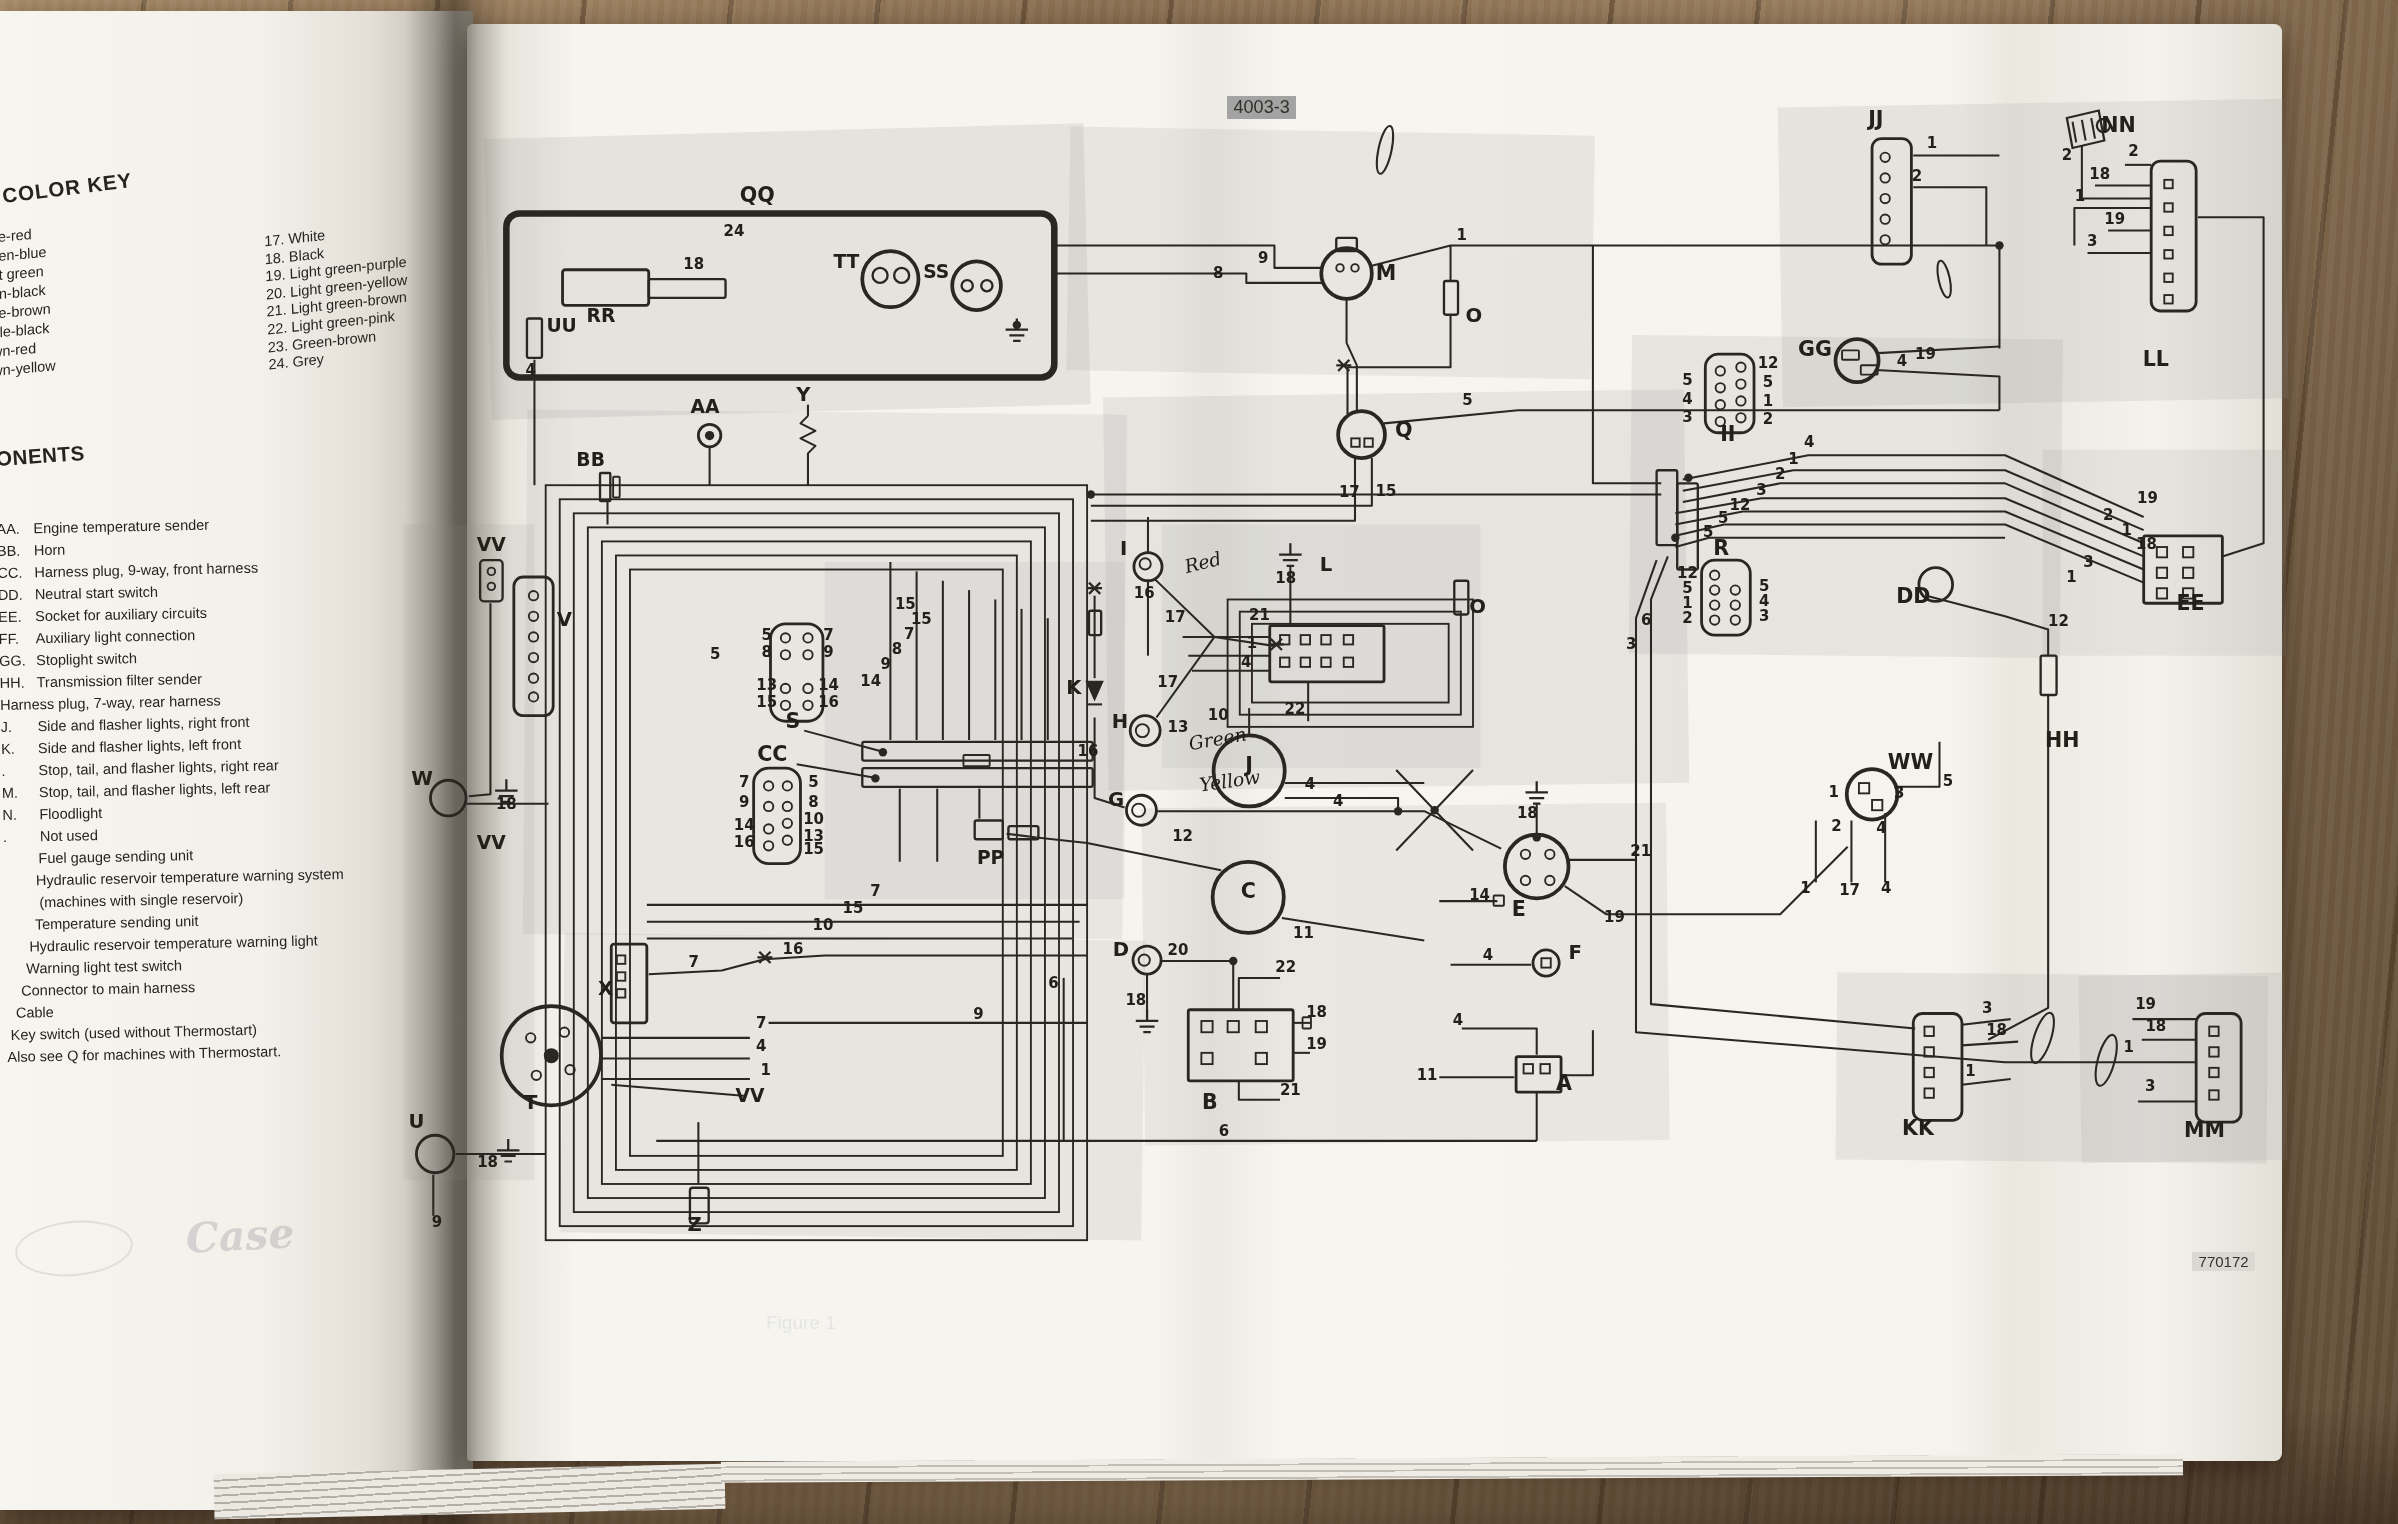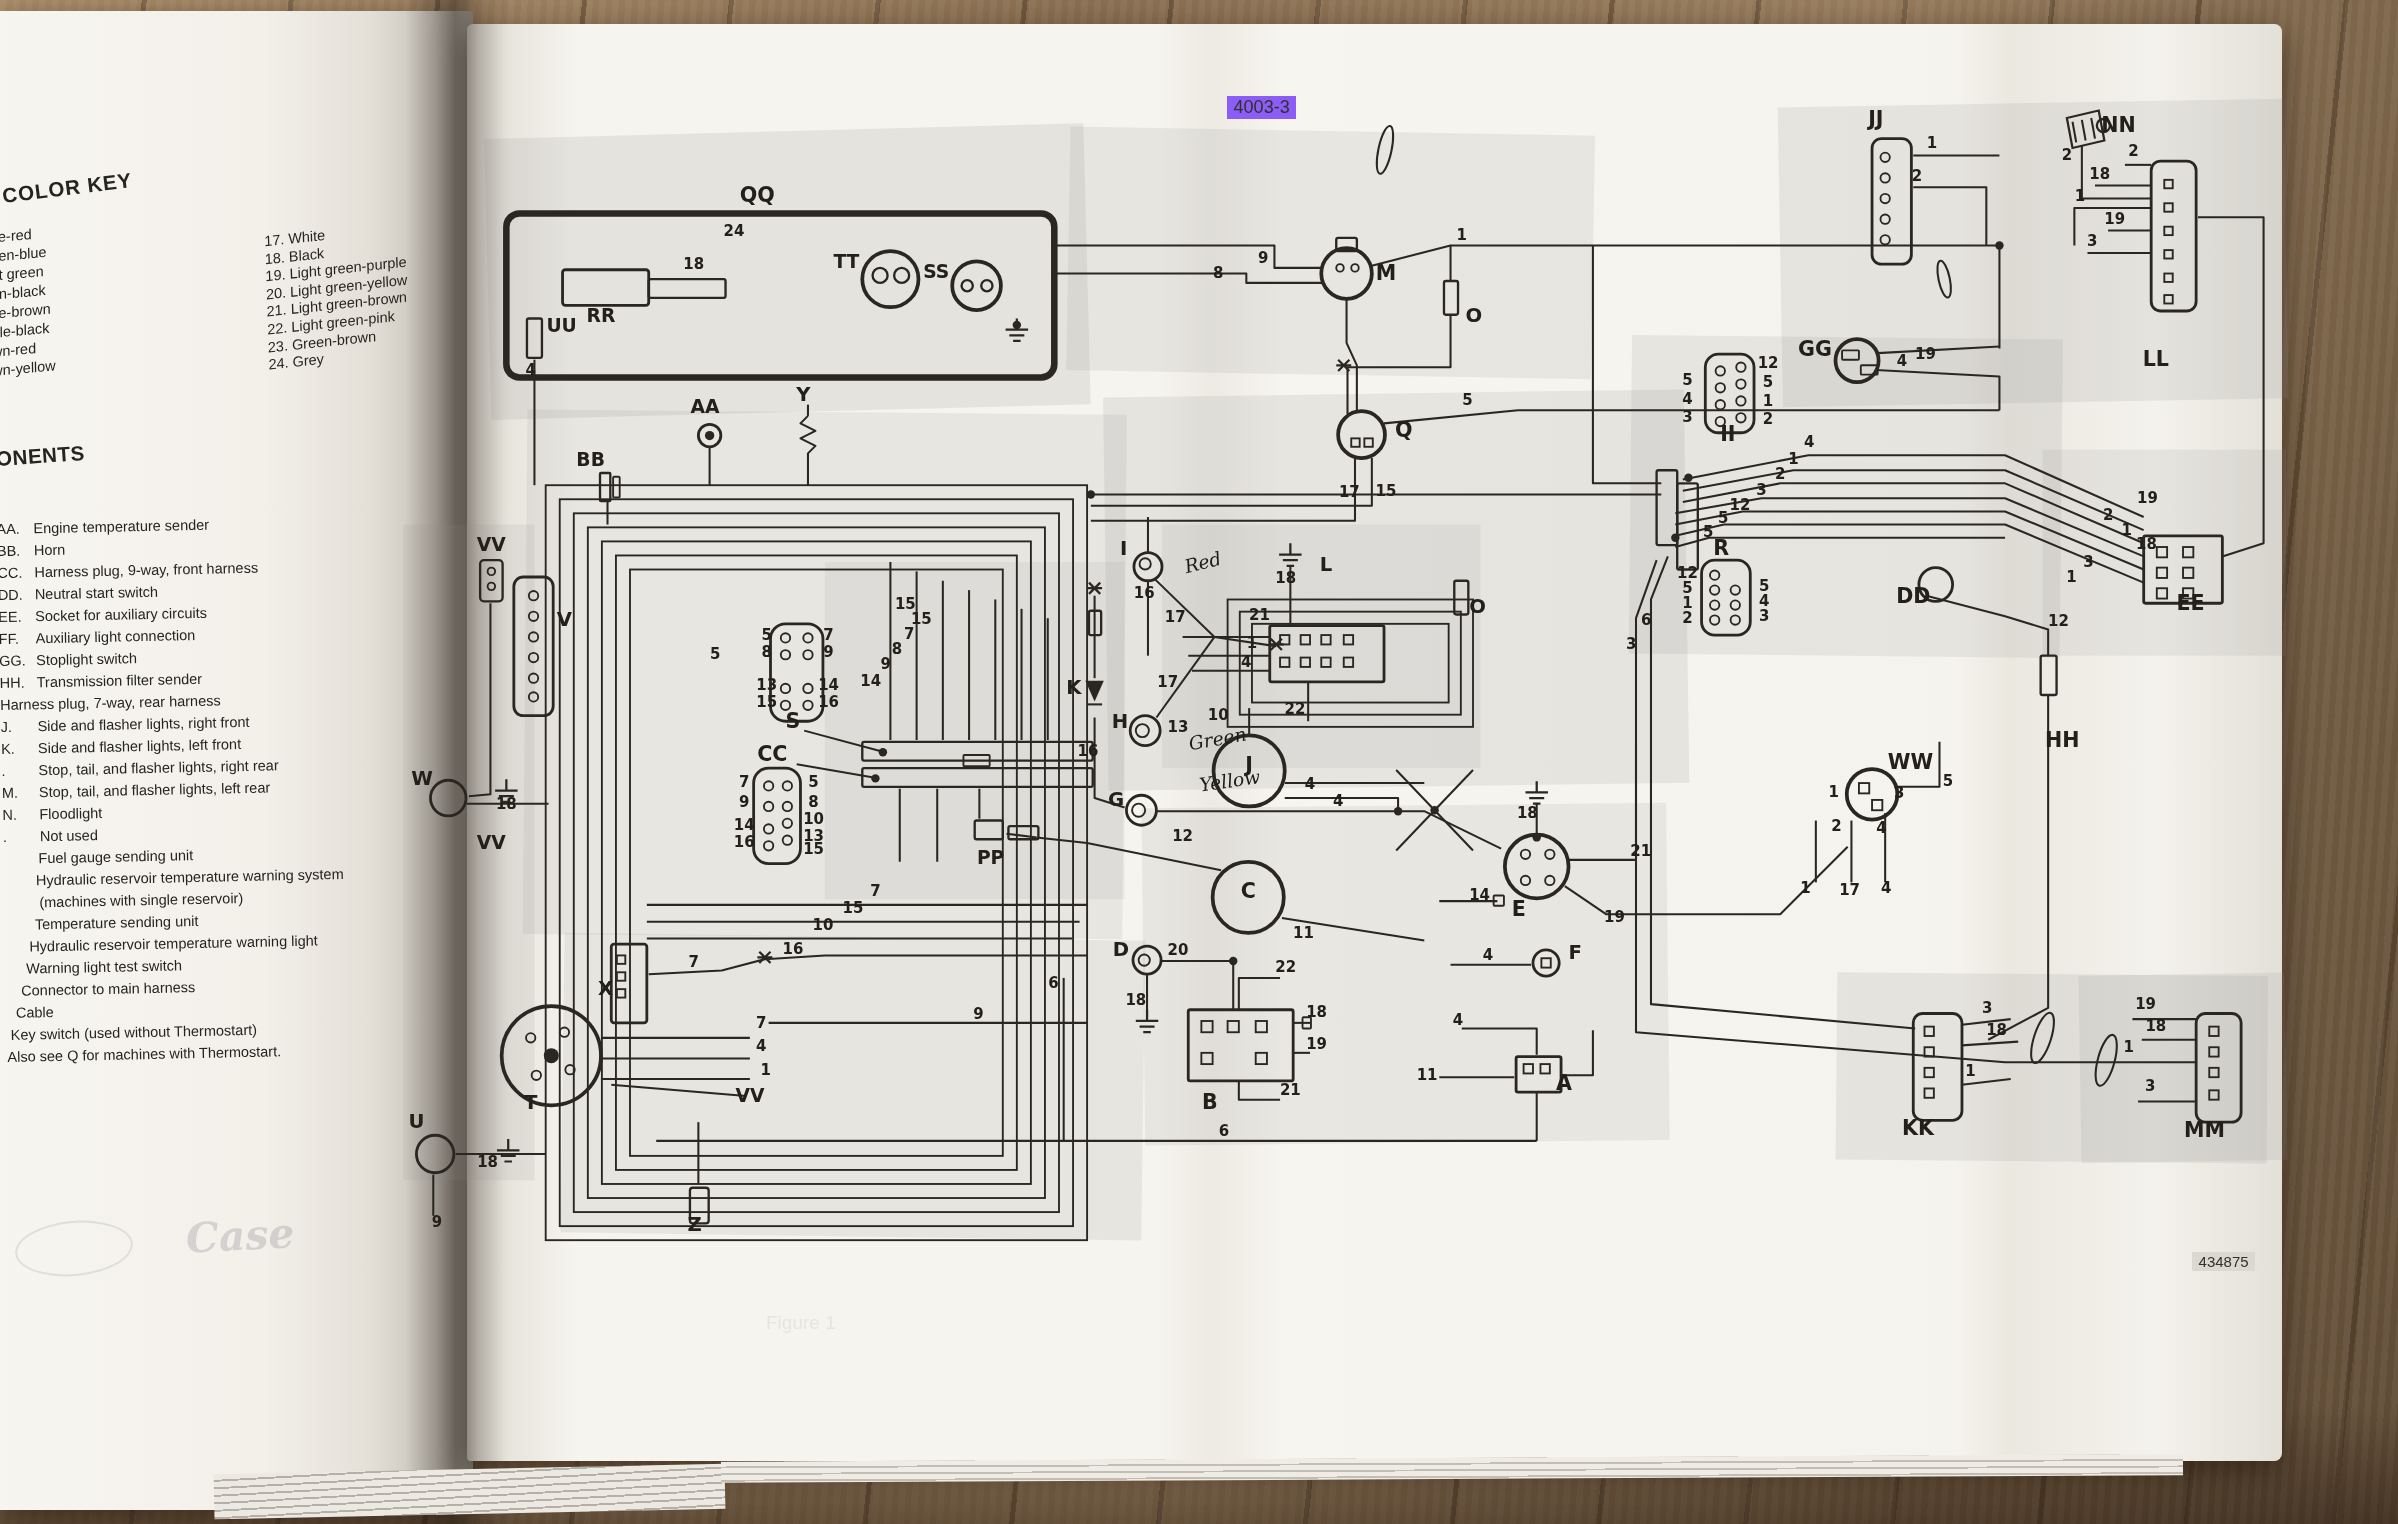--- a/index.html
+++ b/index.html
@@ -41,21 +41,21 @@
   .colorkey-right{left:266px;top:215px;font-size:14.5px;line-height:17.6px;transform:rotate(-6deg) skewX(-4deg);}
   .comp-heading{left:-3.7px;top:433px;font-size:20.6px;font-weight:bold;transform:rotate(-4deg);letter-spacing:0.5px;}
   .comp-list{left:0;top:502px;font-size:14.5px;line-height:22px;transform:rotate(-1.2deg);list-style:none;margin:0;padding:0;width:487px;}
   .comp-list .ltr{display:inline-block;width:37px;}
   .watermark{left:186px;top:1201px;font-size:41px;font-weight:bold;font-style:italic;
     color:rgba(100,100,112,.22);transform:rotate(-3deg);font-family:"DejaVu Serif",serif;}
   .case-oval{position:absolute;left:15px;top:1210px;width:114px;height:51px;border:2.8px solid rgba(110,110,118,.16);border-radius:50%;transform:rotate(-5deg);}
   #schematic{position:absolute;left:0;top:0;width:2399px;height:1524px;}
   #schematic text.lbl{font-family:"DejaVu Sans",sans-serif;font-weight:bold;fill:#232019;}
   #schematic text.hand{font-family:"DejaVu Serif",serif;font-style:italic;fill:#1d1b16;font-size:20px;}
-  .badge{position:absolute;color:#333029;background:#8b5cf6;padding:0.9px 6.6px;}
+  .badge{position:absolute;color:#333029;background:#a3a3a3;padding:0.9px 6.6px;}
   .page-code{left:1227px;top:96px;font-size:18px;}
   .part-number{left:2192px;top:1252px;font-size:15px;background:#dbd8d1;}
   .fig-caption{position:absolute;left:766px;top:1312px;font-size:19px;color:#e5e5e5;}
 </style>
 </head>
 <body>
 
 <div class="wood"></div>
 <div class="book-shadow"></div>
 
@@ -629,14 +629,14 @@
     <text x="2301" y="1101" text-anchor="middle" font-size="16" class="lbl">18</text>
     <text x="2272" y="1123" text-anchor="middle" font-size="16" class="lbl">1</text>
     <text x="2295" y="1165" text-anchor="middle" font-size="16" class="lbl">3</text>
     <text x="1266" y="612" text-anchor="start" class="hand" transform="rotate(-14 1266 612)">Red</text>
     <text x="1270" y="801" text-anchor="start" class="hand" transform="rotate(-10 1270 801)">Green</text>
     <text x="1281" y="845" text-anchor="start" class="hand" transform="rotate(-8 1281 845)">Yellow</text>
   </svg>
 
 <div class="badge page-code">4003-3</div>
 <div class="fig-caption">Figure 1</div>
-<div class="badge part-number">434875</div>
+<div class="badge part-number">770172</div>
 
 
 </body></html>

